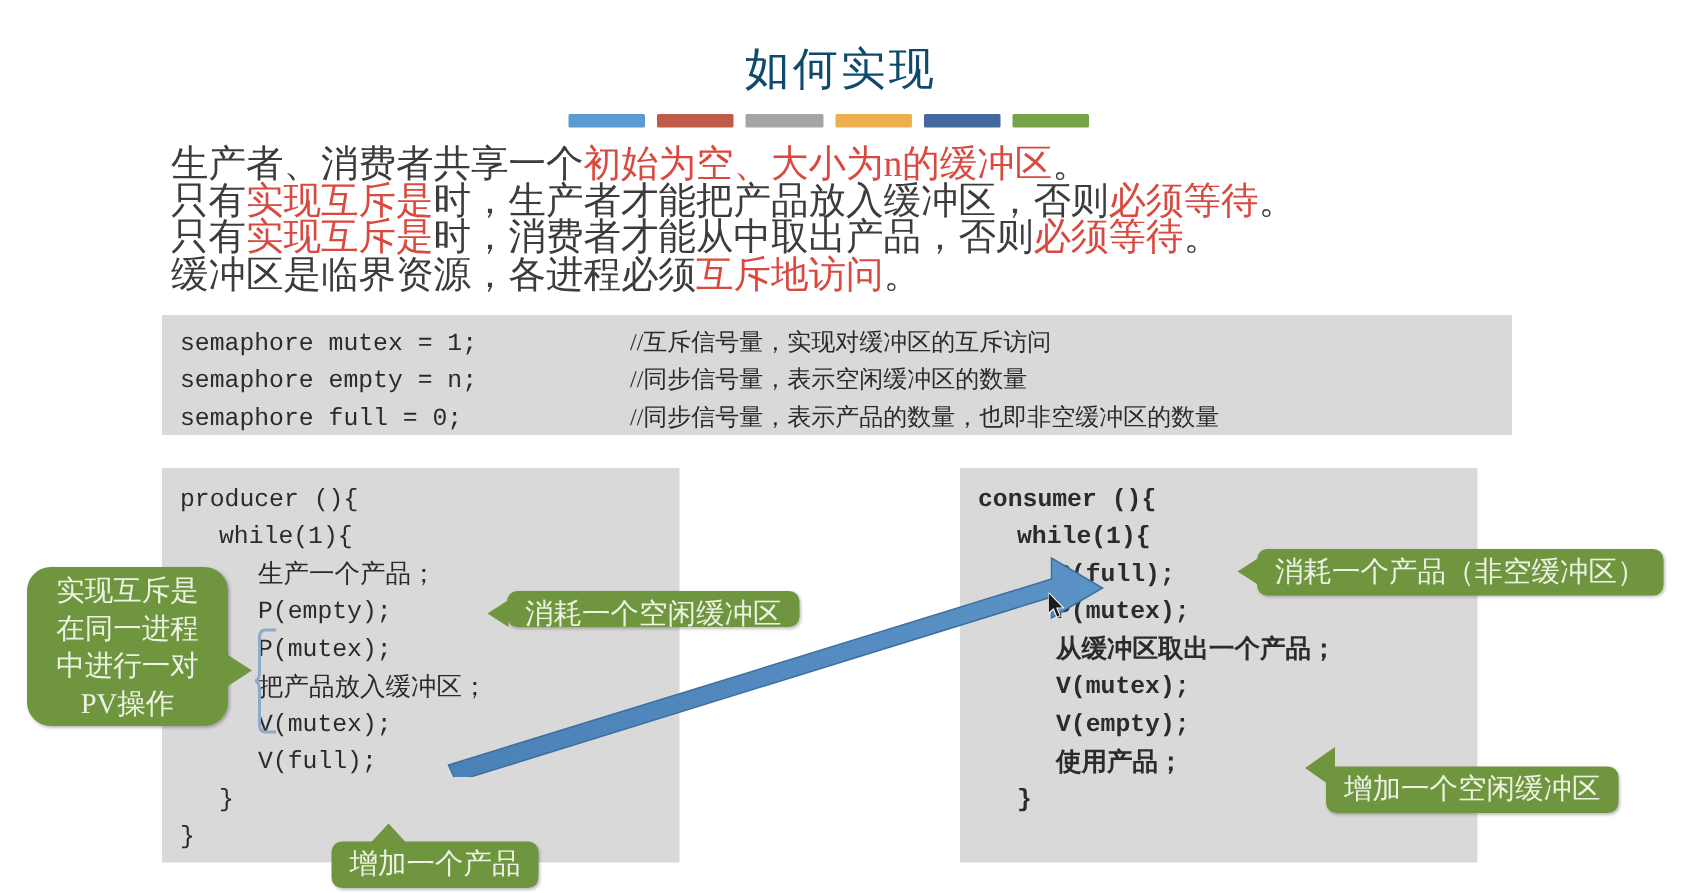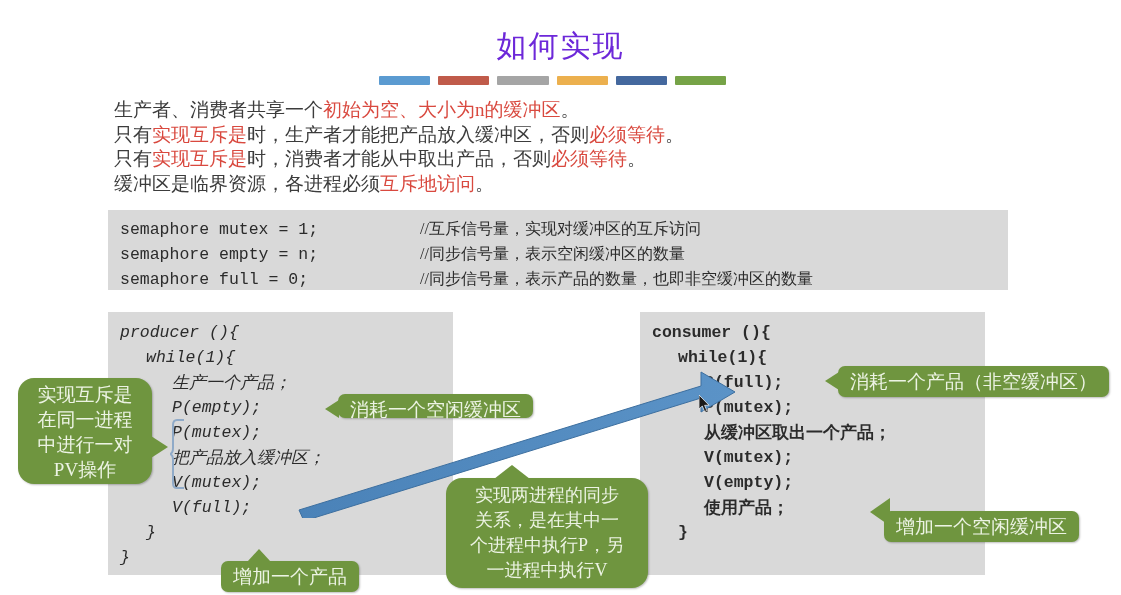--- a/index.html
+++ b/index.html
@@ -20,21 +20,21 @@
 
   
   #title {
     position: absolute;
     left: 0;
     top: 26px;
     width: 1121px;
     text-align: center;
     font-family: "Liberation Serif", serif;
     font-size: 30px;
-    color: #6d28d9;
+    color: #0c4a6e;
     letter-spacing: 2px;
     white-space: nowrap;
   }
 
   
   #bar-strip {
     position: absolute;
     left: 379px;
     top: 76px;
     width: 347px;
@@ -47,21 +47,21 @@
     height: 9px;
     border-radius: 1px;
   }
 
   
   #body-lines {
     position: absolute;
     left: 114px;
     top: 98px;
     font-family: "Liberation Serif", serif;
-    font-size: 19px;
+    font-size: 25px;
     line-height: 24.5px;
     color: #3c3c3c;
     white-space: nowrap;
   }
   #body-lines .line { display: block; }
   #body-lines .hl { color: #d9493f; }
 
   
   .code-panel {
     position: absolute;
@@ -91,21 +91,20 @@
     text-align: right;
   }
 
   #panel-producer {
     left: 108px;
     top: 312px;
     width: 345px;
     height: 263px;
     padding: 8px 0 0 12px;
     box-sizing: border-box;
-    font-style: italic;
   }
   #panel-consumer {
     left: 640px;
     top: 312px;
     width: 345px;
     height: 263px;
     padding: 8px 0 0 12px;
     box-sizing: border-box;
     font-weight: bold;
   }
@@ -322,27 +321,20 @@
   <div class="callout pill" id="co-empty">
     <span class="tail"></span>
     <span class="ctext">消耗一个空闲缓冲区</span>
   </div>
 
   <div class="callout pill" id="co-addprod">
     <span class="tail"></span>
     <span class="ctext">增加一个产品</span>
   </div>
 
-  <div class="callout blob" id="co-sync">
-    <span class="tail"></span>
-  <span class="ctext">实现两进程的同步</span>
-      <span class="ctext">关系，是在其中一</span>
-      <span class="ctext">个进程中执行P，另</span>
-      <span class="ctext">一进程中执行V</span>
-    </div>
 
   <div class="callout pill" id="co-consume">
     <span class="tail"></span>
     <span class="ctext">消耗一个产品（非空缓冲区）</span>
   </div>
 
   <div class="callout pill" id="co-addempty">
     <span class="tail"></span>
     <span class="ctext">增加一个空闲缓冲区</span>
   </div>

